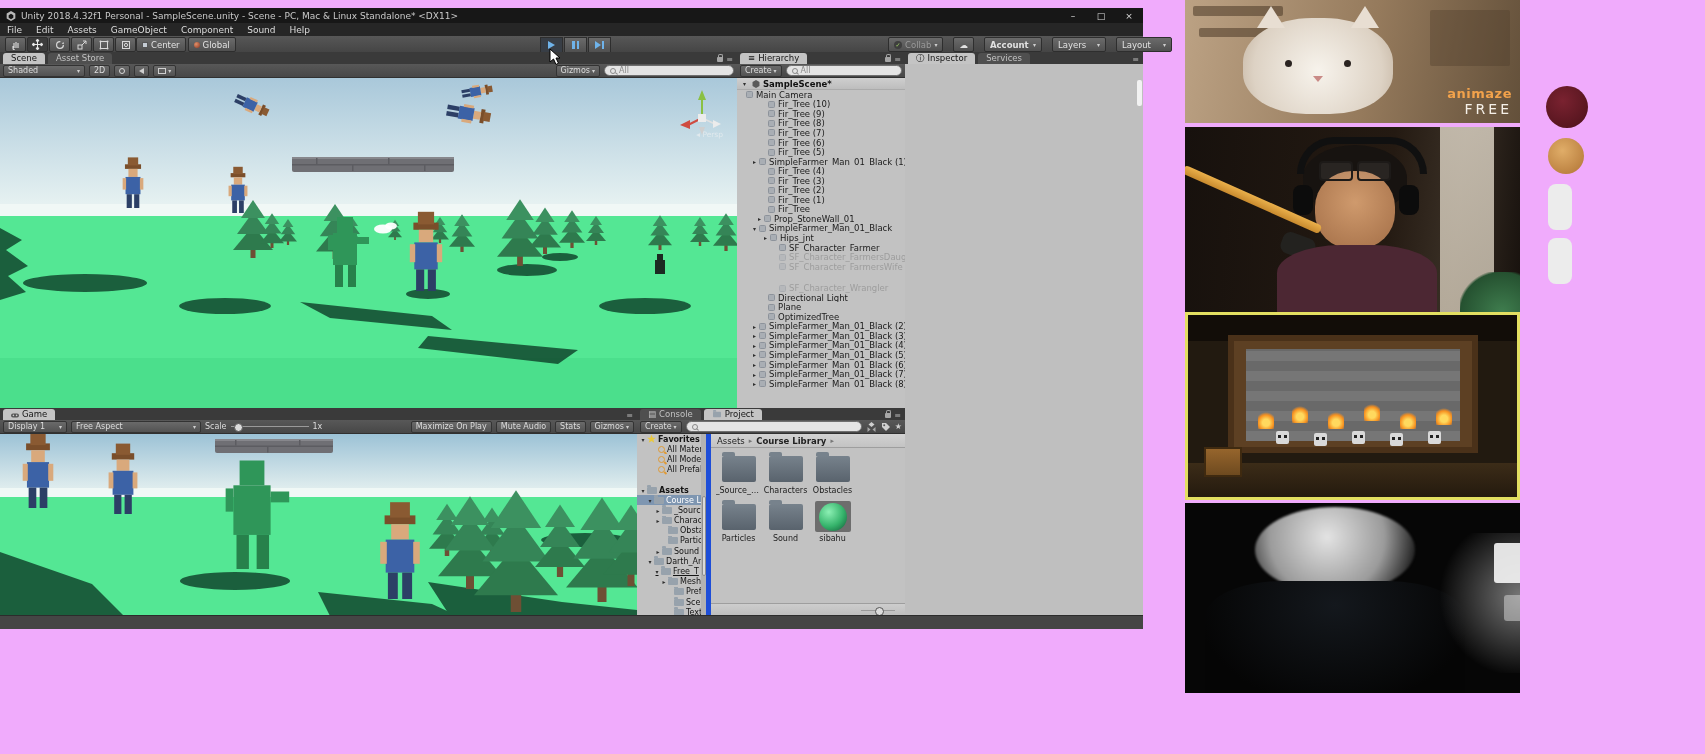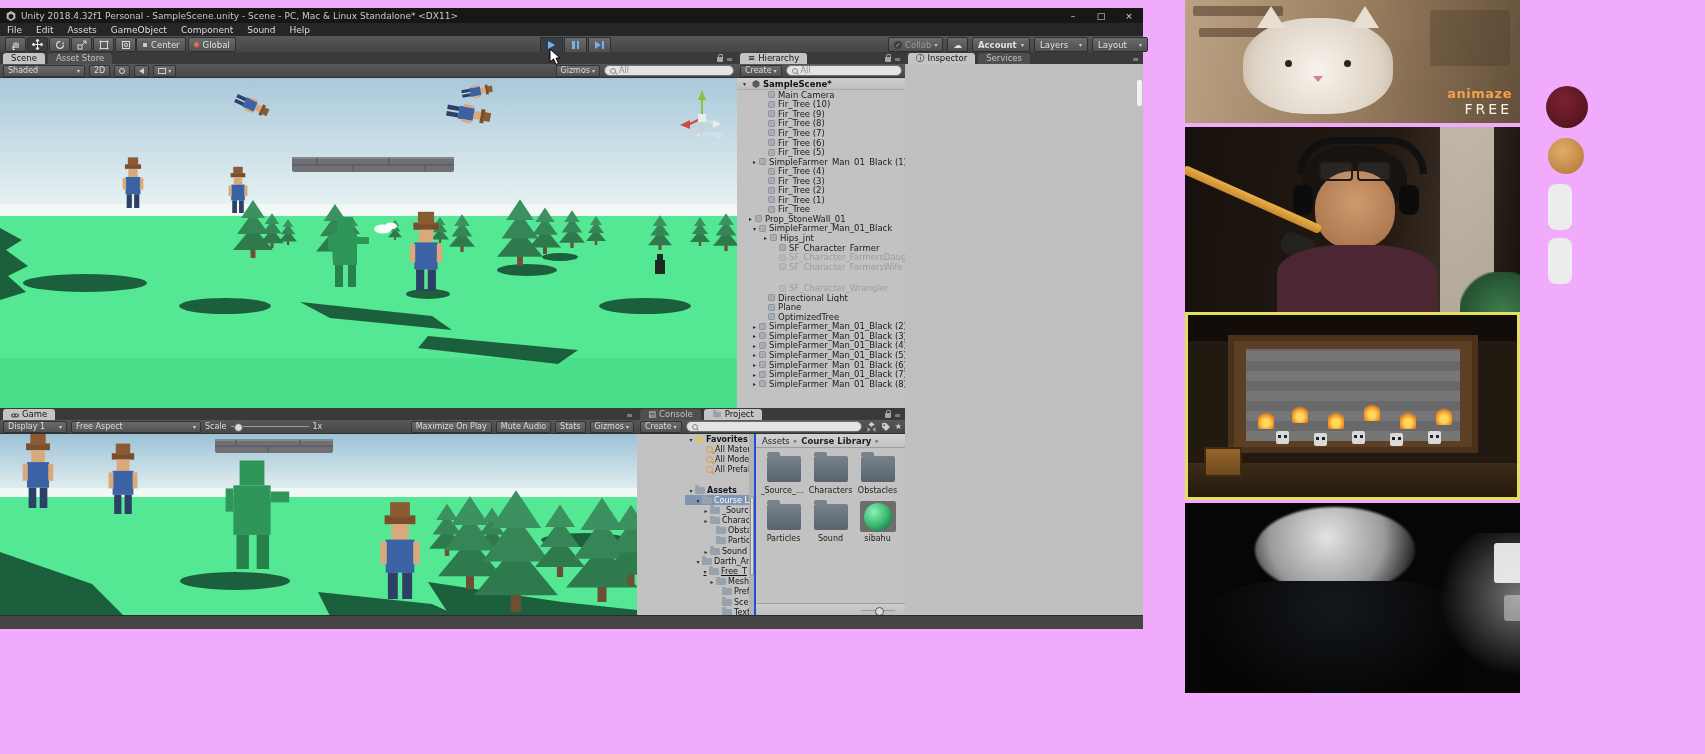--- a/index.html
+++ b/index.html
@@ -56,21 +56,21 @@
   .hroot{height:11px;display:flex;align-items:center;background:linear-gradient(#cfcfcf,#bdbdbd);border-bottom:1px solid #ababab;font-weight:bold;font-size:8.5px;color:#111;gap:3px;padding-left:3px;}
   .hrow{height:9.55px;display:flex;align-items:center;font-size:8.5px;white-space:nowrap;overflow:hidden;color:#1a1a1a;}
   .hrow .arr,.hroot .arr{width:9px;flex:none;font-size:6px;color:#2f2f2f;text-align:center;}
   .cubeic{flex:none;width:7px;height:7px;background:#a9aeb4;border:1px solid #8d939b;border-radius:1.5px;margin-right:3px;box-sizing:border-box;}
   .hrow.dim{color:#9d9d9d;}
   .hrow.dim .cubeic{opacity:.45;}
   .ulogo-sm{width:8px;height:8px;flex:none;}
   
   #project-panel{left:637px;top:400px;width:268px;height:207px;background:#c2c2c2;}
   #proj-body{position:relative;height:182px;display:flex;}
-  #proj-tree{width:69px;height:100%;background:#c2c2c2;border-right:2px solid #1d4ed8;position:relative;overflow:hidden;color:#141414;margin-left:48px;}
+  #proj-tree{width:69px;height:100%;background:#c2c2c2;border-right:5px solid #1d4ed8;position:relative;overflow:hidden;color:#141414;}
   .prow{height:10.2px;display:flex;align-items:center;font-size:8px;white-space:nowrap;overflow:hidden;}
   .prow .arr{width:8px;flex:none;font-size:6px;color:#2f2f2f;text-align:center;}
   .prow .lbl{overflow:hidden;}
   .prow.b{font-weight:bold;}
   .prow.sel{background:#7e96b1;color:#fff;}
   .picon{flex:none;margin-right:2px;}
   .pic-star{width:9px;height:9px;background:#e9c83d;clip-path:polygon(50% 0,63% 35%,98% 35%,70% 57%,81% 91%,50% 70%,19% 91%,30% 57%,2% 35%,37% 35%);}
   .pic-search{width:7px;height:7px;border:1.5px solid #e09a36;border-radius:50%;position:relative;box-sizing:border-box;}
   .pic-search::after{content:'';position:absolute;width:3px;height:1.5px;background:#e09a36;right:-2.5px;bottom:-1.5px;transform:rotate(40deg);}
   .pic-folder{width:10px;height:7px;background:#97a2ac;border-radius:1px;position:relative;}
@@ -237,21 +237,21 @@
               <i></i>
             </span>
           </div>
         <div class="playbtn">
             <span class="ic-step">
               <span class="t"></span>
               <span class="b"></span>
             </span>
           </div>
       </div>
-      <div class="toolgrp" style="left:888px;gap:4px;">
+      <div class="toolgrp" style="left:888px;gap:10px;">
         <div class="pillbtn dis">
             <span class="chkic">✓</span>
             <span>Collab</span>
             <span class="ddarrow">▾</span>
           </div>
         <div class="pillbtn">
             <span>☁</span>
           </div>
         <div class="pillbtn" style="width:46px;justify-content:space-between;font-weight:bold;">
             <span>Account</span>
@@ -430,21 +430,21 @@
       <div id="hier-tree">
         <div class="hroot">
           <span class="arr">▾</span>
           <svg class="ulogo-sm" viewBox="0 0 12 12">
               <path d="M6 0l5.2 3v6L6 12 .8 9V3z" fill="#5a5a5a"></path>
             </svg>
           <span>SampleScene*</span>
         </div>
         <div>
 
-            <div class="hrow" style="padding-left: 22px;">
+            <div class="hrow" style="">
               <span class="arr"></span>
               <span class="cubeic"></span>
               <span class="lbl">Main Camera</span>
             </div>
 
             <div class="hrow" style="padding-left: 22px;">
               <span class="arr"></span>
               <span class="cubeic"></span>
               <span class="lbl">Fir_Tree (10)</span>
             </div>
@@ -508,21 +508,21 @@
               <span class="cubeic"></span>
               <span class="lbl">Fir_Tree (1)</span>
             </div>
 
             <div class="hrow" style="padding-left: 22px;">
               <span class="arr"></span>
               <span class="cubeic"></span>
               <span class="lbl">Fir_Tree</span>
             </div>
 
-            <div class="hrow" style="padding-left: 9px;">
+            <div class="hrow" style="padding-left: 18px;">
               <span class="arr">▸</span>
               <span class="cubeic"></span>
               <span class="lbl">Prop_StoneWall_01</span>
             </div>
 
             <div class="hrow" style="padding-left: 13px;">
               <span class="arr">▾</span>
               <span class="cubeic"></span>
               <span class="lbl">SimpleFarmer_Man_01_Black</span>
             </div>

